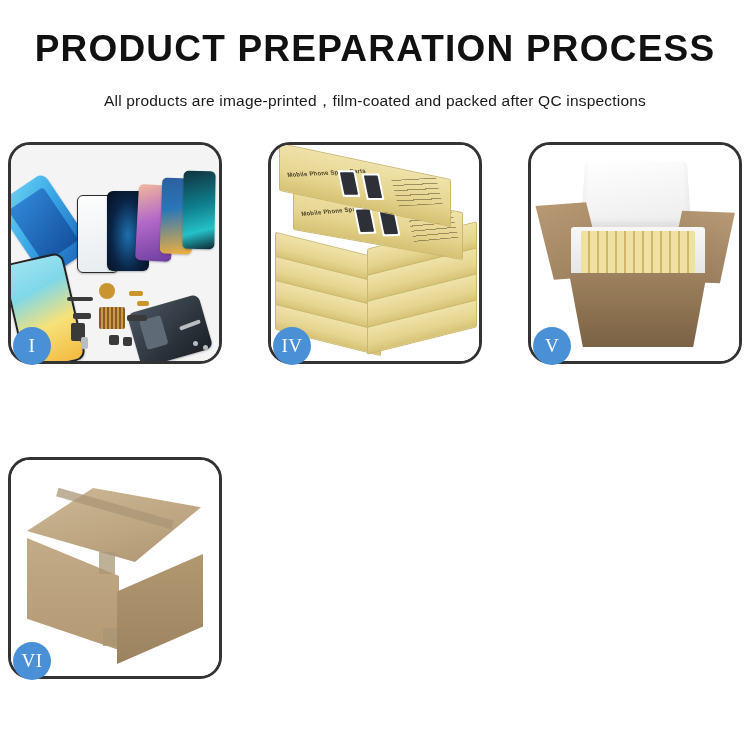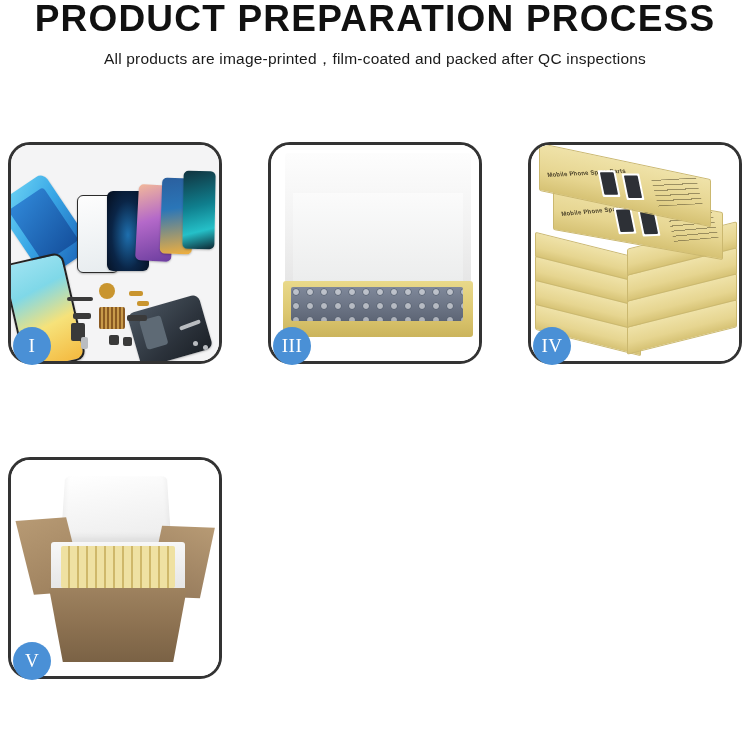--- a/index.html
+++ b/index.html
@@ -11,31 +11,32 @@
     width: 750px;
     height: 750px;
     font-family: "Liberation Sans", sans-serif;
     overflow: hidden;
     position: relative;
   }
 
   
   .header {
     text-align: center;
+    padding-top: 30px;
   }
   .title {
     font-size: 37px;
     font-weight: 700;
     letter-spacing: 1.2px;
     color: #111111;
     line-height: 1.05;
     white-space: nowrap;
   }
   .subtitle {
-    margin-top: 10px;
+    margin-top: 22px;
     font-size: 15.5px;
     font-weight: 400;
     color: #1a1a1a;
     letter-spacing: 0.2px;
     white-space: nowrap;
   }
 
   
   .grid {
     position: absolute;
@@ -332,28 +333,20 @@
       <div class="part" style="left:112px;top:192px;width:9px;height:9px;"></div>
       <div class="part silver" style="left:70px;top:192px;width:7px;height:12px;"></div>
       <div class="part silver" style="left:168px;top:178px;width:22px;height:4px;transform:rotate(-20deg);"></div>
       <div class="part silver" style="left:182px;top:196px;width:5px;height:5px;border-radius:50%;"></div>
       <div class="part silver" style="left:192px;top:200px;width:5px;height:5px;border-radius:50%;"></div>
     </div>
     <div class="badge">I</div>
   </div>
 
 
-  <div class="panel">
-    <div class="panel-inner p3">
-      <div class="box3-lid"></div>
-      <div class="box3-tray"></div>
-      <div class="box3-fill"></div>
-    </div>
-    <div class="badge">III</div>
-  </div>
 
   <div class="panel">
     <div class="panel-inner p4">
       <div class="stack-box" style="left:4px;top:100px;width:104px;height:24px;transform:skewY(14deg);"></div>
       <div class="stack-box" style="left:4px;top:124px;width:104px;height:24px;transform:skewY(14deg);"></div>
       <div class="stack-box" style="left:4px;top:148px;width:104px;height:24px;transform:skewY(14deg);"></div>
       <div class="stack-box" style="left:4px;top:172px;width:104px;height:24px;transform:skewY(14deg);"></div>
 
       <div class="stack-box" style="left:96px;top:90px;width:108px;height:26px;transform:skewY(-14deg);"></div>
       <div class="stack-box" style="left:96px;top:116px;width:108px;height:26px;transform:skewY(-14deg);"></div>
@@ -390,14 +383,25 @@
       <div class="v-foamlid"></div>
       <div class="v-flapL"></div>
       <div class="v-flapR"></div>
       <div class="v-foamtray"></div>
       <div class="v-yellow"></div>
       <div class="v-body"></div>
     </div>
     <div class="badge">V</div>
   </div>
 
+  <div class="panel">
+    <div class="panel-inner p6">
+      <div class="c-top"></div>
+      <div class="c-front"></div>
+      <div class="c-side"></div>
+      <div class="c-tape" style="left:44px;top:44px;width:120px;height:9px;transform:rotate(16deg);"></div>
+      <div class="c-tape" style="left:88px;top:92px;width:16px;height:22px;"></div>
+      <div class="c-tape" style="left:92px;top:168px;width:14px;height:18px;"></div>
+    </div>
+    <div class="badge">VI</div>
+  </div>
 
 </div>
 
 </body></html>

